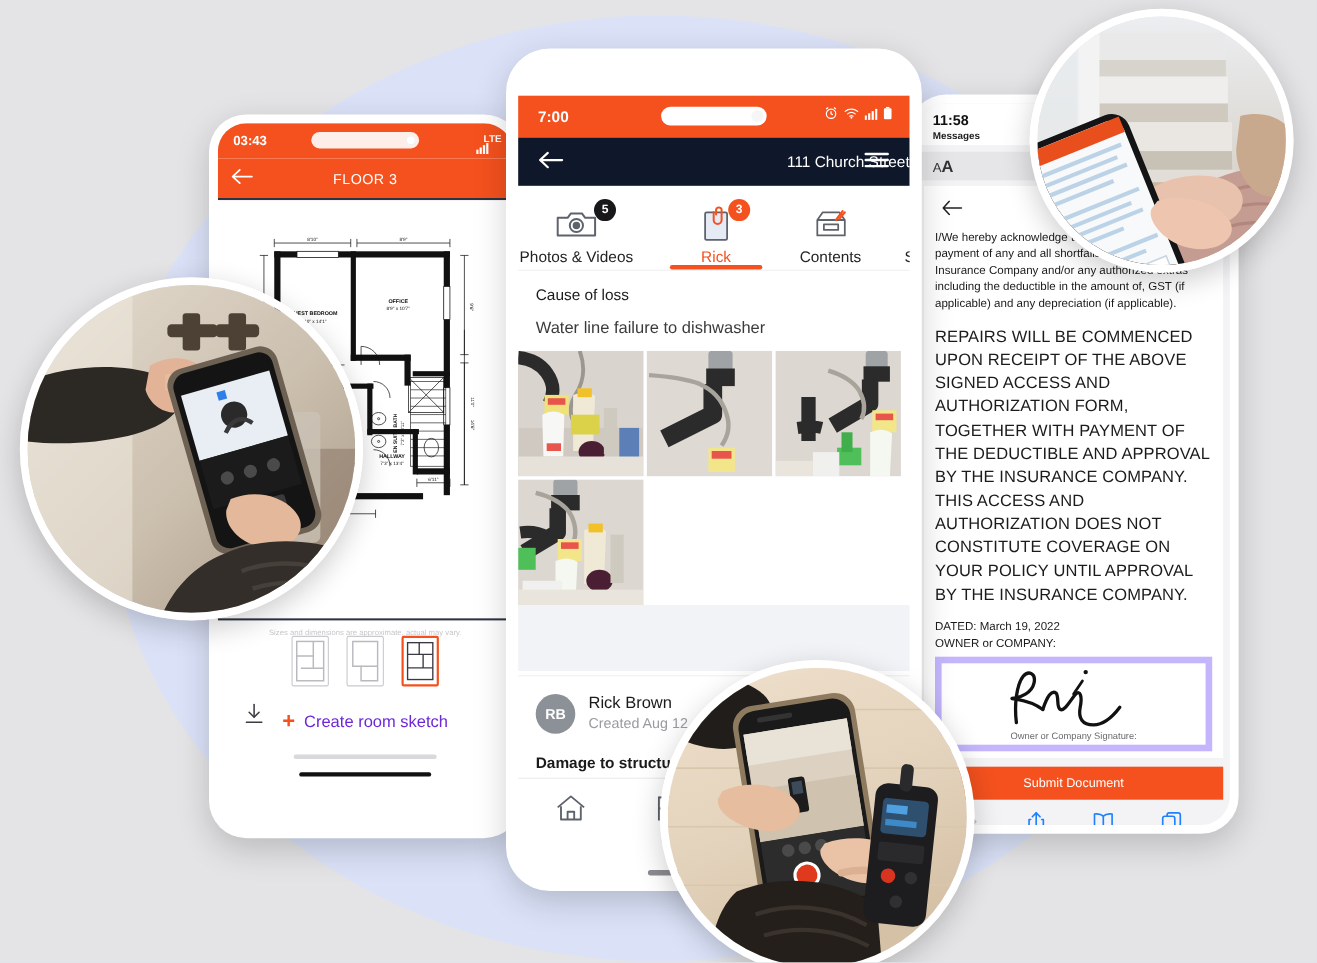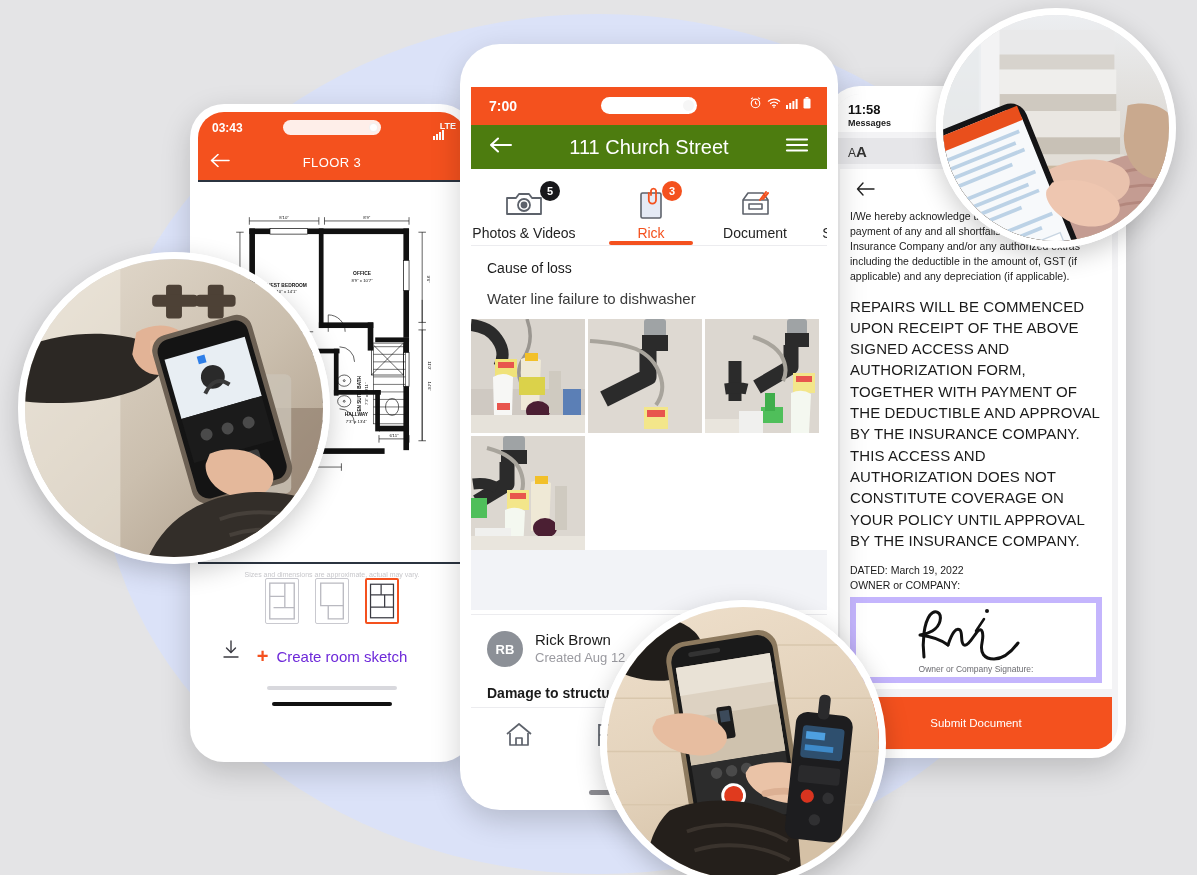--- a/index.html
+++ b/index.html
@@ -90,42 +90,42 @@
   .rp-aa b { font-size:15px; }
   .rp-doc { background:#fff; margin: 5px 6px 0; padding: 10px 10px 6px; min-height: 470px; position:relative;}
   .rp-back { font-size:17px; color:#222; margin: 2px 0 8px 6px; }
   .rp-para { font-size:10.5px; color:#1b1b1b; line-height:1.42; margin-bottom:12px; }
   .rp-para.caps { font-size:15px; letter-spacing:.1px; }
   .rp-dated { font-size:10.5px; color:#1b1b1b; line-height:1.42; }
   .rp-sigbox { border:6px solid #c4b5fd; height:86px; margin-top:4px; position:relative; }
   .rp-sigcap { position:absolute; bottom:3px; width:100%; text-align:center; font-size:8.5px; color:#6b6b70; }
   .rp-submit {
     background:#f4511e; color:#fff; text-align:center;
-    font-size:11.5px; padding:20px 0; margin: 8px 6px 0;
+    font-size:11.5px; padding:9px 0; margin: 8px 6px 0;
   }
   .rp-toolbar { display:flex; align-items:center; justify-content:space-around; padding:10px 22px 2px; }
   .rp-scroll { width:130px; height:4px; border-radius:2px; background:#b8b8bd; margin:6px auto 0; }
   .rp-home { width:150px; height:4px; border-radius:2px; background:#111; margin:8px auto 0; position:relative;}
   .rp-home::after{content:'';position:absolute;right:-8px;top:-1px;width:8px;height:6px;border-radius:3px;background:#111;}
 
   
   #phone-center { left: 460px; top: 44px; width: 378px; height: 766px; border-radius: 40px; }
   #phone-center .phone-inner { inset: 11px; border-radius: 30px; }
   .cp-status {
     height: 38px; background:#f4511e; color:#fff;
     display:flex; align-items:center; padding:0 18px;
     font-size:14px; font-weight:bold; position:relative;margin-top:32px;
   }
   .cp-pill { position:absolute; left:50%; transform:translateX(-50%); top:10px; width:96px; height:17px; border-radius:10px; background:#fff; }
   .cp-pill::after{content:'';position:absolute;right:3px;top:3px;width:11px;height:11px;border-radius:50%;background:#f6f6f6;}
   .cp-stat-icons { position:absolute; right:16px; top:9px; display:flex; align-items:center; gap:5px; }
   .cp-nav {
-    height:44px; background:#4d7c0f; color:#fff; position:relative;
-    display:flex; align-items:center; justify-content:center;
-    font-size:20px; font-weight:500;
+    height:44px; background:#0f172a; color:#fff; position:relative;
+    display:flex; align-items:center; justify-content:flex-end;
+    font-size:14px; font-weight:500;
   }
   .cp-nav .back { position:absolute; left:18px; top:50%; transform:translateY(-50%); }
   .cp-nav .burger { position:absolute; right:18px; top:50%; transform:translateY(-50%); }
   .cp-tabs { display:flex; background:#fff; height:76px; padding-left:0; position:relative; }
   .cp-tab { flex:0 0 auto; display:flex; flex-direction:column; align-items:center; justify-content:flex-end;
             padding-bottom:4px; position:relative; }
   .cp-tab .ico { height:36px; display:flex; align-items:center; position:relative; }
   .cp-tab .lbl { font-size:14px; color:#232323; margin-top:3px; white-space:nowrap; }
   .cp-tab.active .lbl { color:#f4511e; }
   .cp-tab.active::after {
@@ -538,21 +538,21 @@
             <svg width="34" height="32" viewBox="0 0 34 32">
                 <g stroke="#5d626b" stroke-width="1.6" fill="#fff" stroke-linejoin="round">
                   <path d="M5 12 L10 5 H25 L30 12 V26 H5 Z"></path>
                   <line x1="5" y1="12" x2="30" y2="12"></line>
                   <rect x="11" y="16" width="13" height="5"></rect>
                 </g>
                 <path d="M22 12 L28 4" stroke="#f4511e" stroke-width="2" fill="none" stroke-linecap="round"></path>
                 <path d="M25 11 L30 5" stroke="#f4511e" stroke-width="2" fill="none" stroke-linecap="round"></path>
               </svg>
           </span>
-          <span class="lbl">Document</span>
+          <span class="lbl">Contents</span>
         </div>
 
         <div class="cp-tab" style="width:40px;">
           <span class="lbl">S</span>
         </div>
       </div>
 
       <div class="cp-section">
         <div class="cp-label">Cause of loss</div>
         <div class="cp-value">Water line failure to dishwasher</div>

